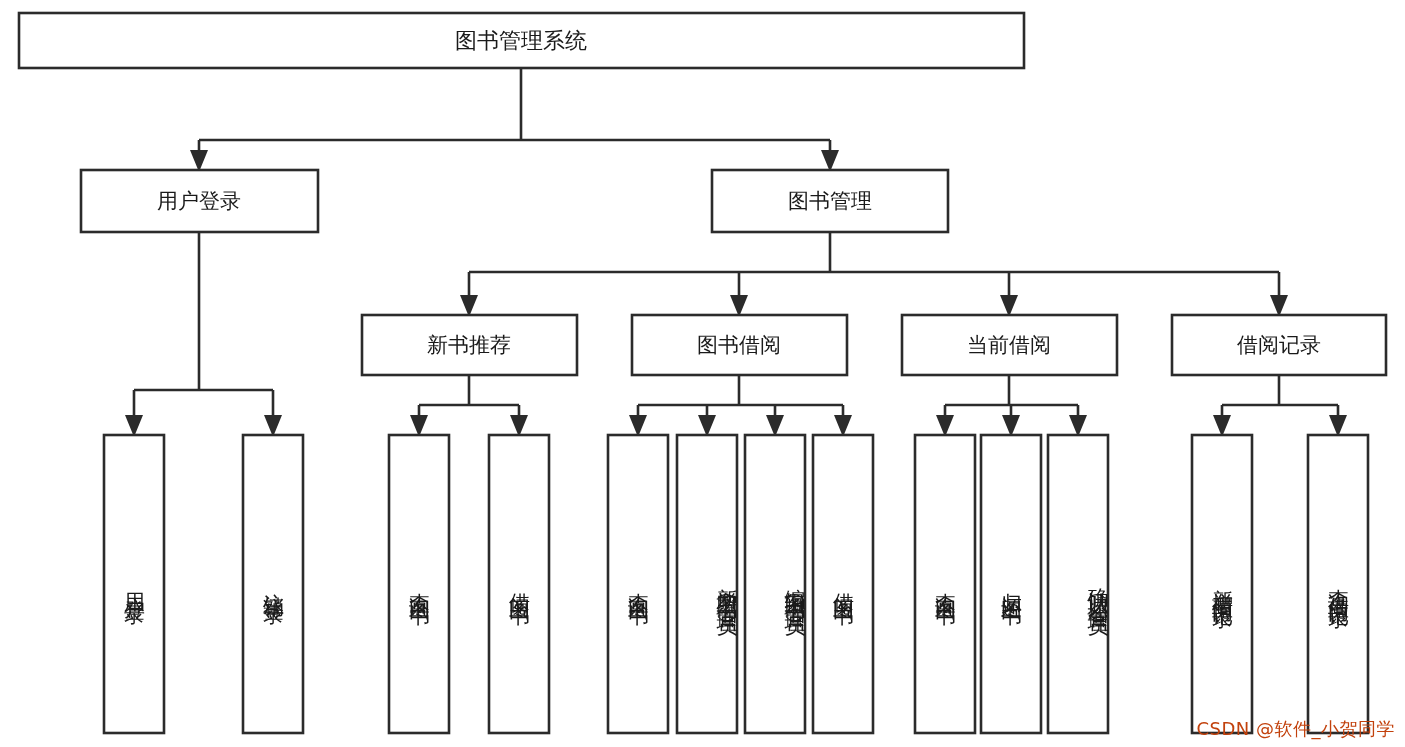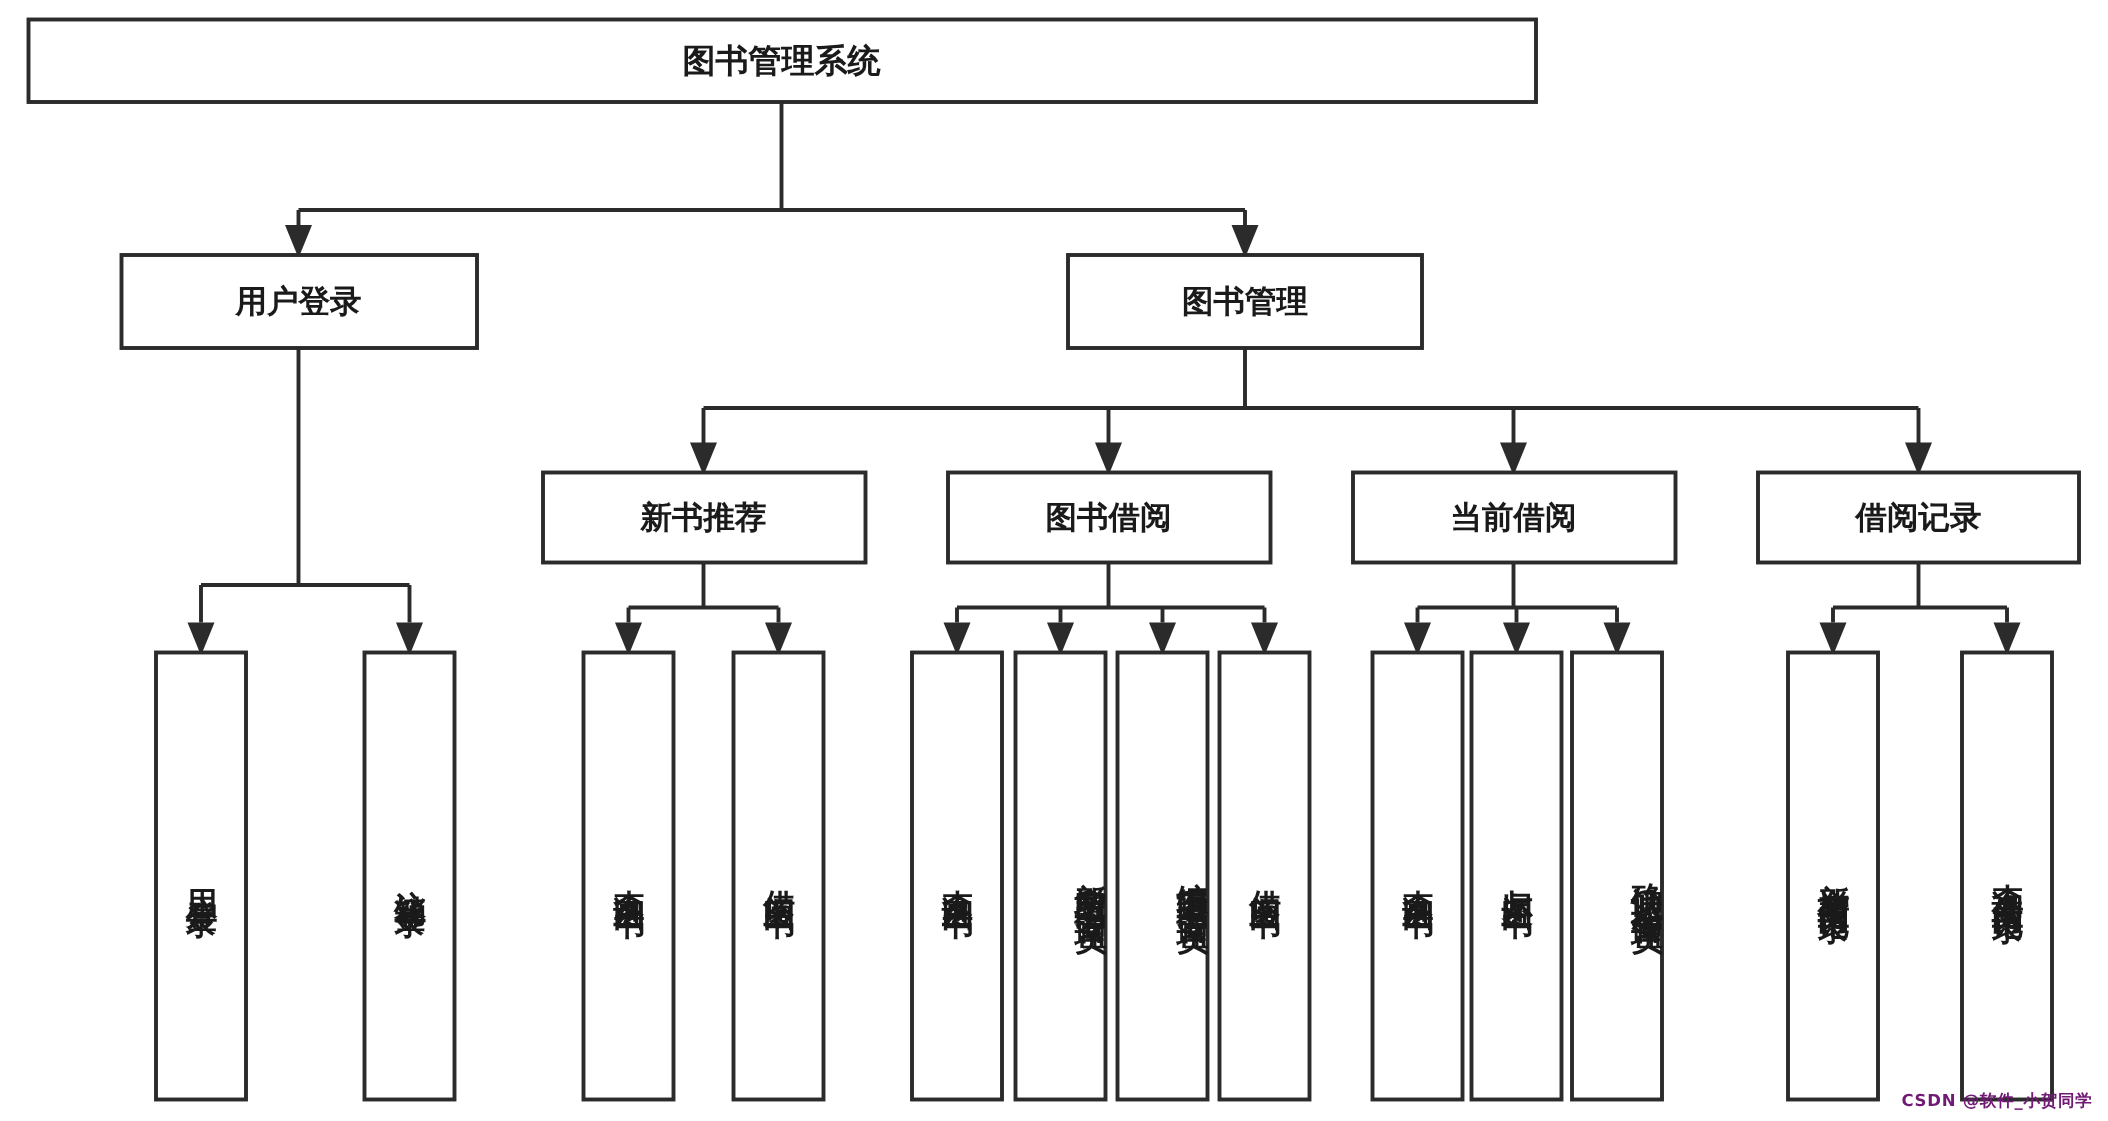--- a/index.html
+++ b/index.html
@@ -9,21 +9,20 @@
   }
   body {
     font-family: "DejaVu Sans", "Liberation Sans", sans-serif;
   }
   #stage {
     position: relative;
     width: 1405px;
     height: 747px;
     background: #ffffff;
     overflow: hidden;
-    font-weight: bold;
   }
   #diagram {
     position: absolute;
     left: 0;
     top: 0;
     width: 1405px;
     height: 747px;
   }
   .node-box {
     fill: #ffffff;
@@ -64,22 +63,22 @@
     align-items: center;
     justify-content: center;
     white-space: nowrap;
     pointer-events: none;
   }
   .watermark {
     position: absolute;
     right: 10px;
     bottom: 6px;
     font-family: "DejaVu Sans", "Liberation Sans", sans-serif;
-    font-size: 11px;
-    color: #701a75;
+    font-size: 18px;
+    color: #c2410c;
     letter-spacing: 0.5px;
     white-space: nowrap;
     margin-top: 16px;
   }
 </style>
 </head>
 <body>
 
 <div id="stage">
 

